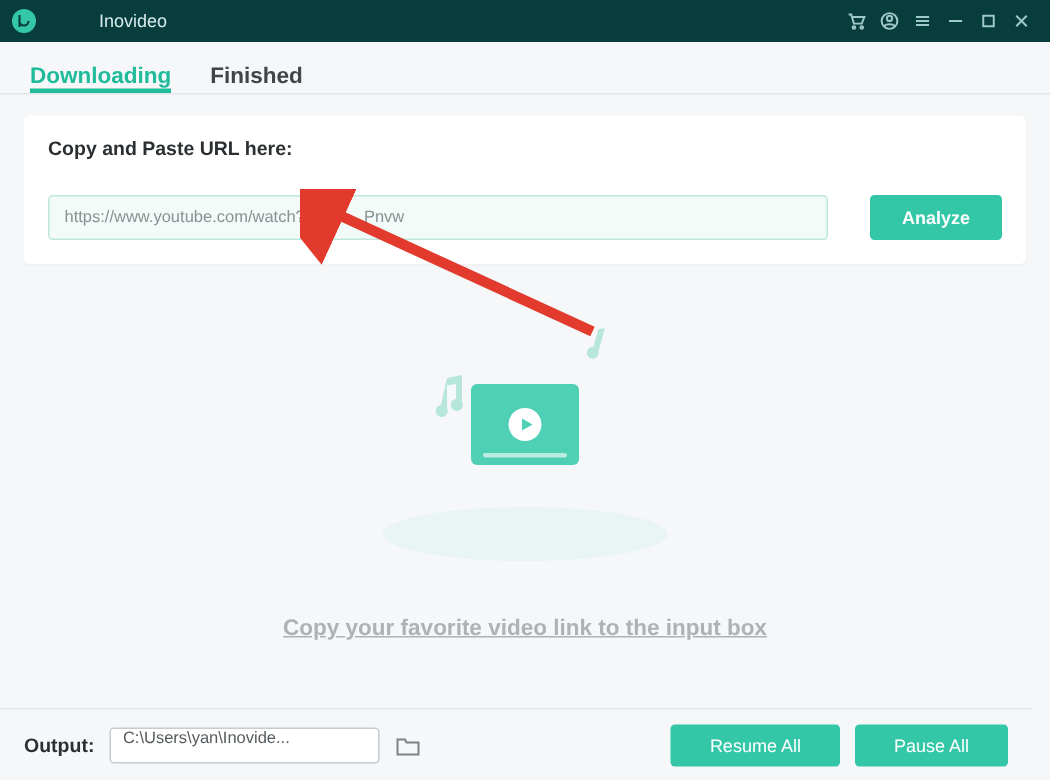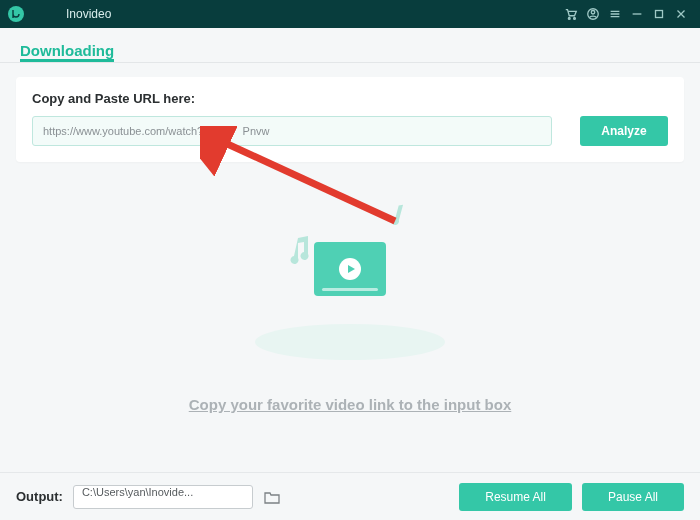--- a/index.html
+++ b/index.html
@@ -8,34 +8,34 @@
   .titlebar .logo { width: 16px; height: 16px; border-radius: 50%; background: #34c7a7; display: flex; align-items: center; justify-content: center; margin-right: 6px; }
   .titlebar .logo svg { width: 10px; height: 10px; }
   .titlebar .title { font-size: 12px; color: #d7eceb; margin-left: 36px; }
   .titlebar .spacer { flex: 1; }
   .titlebar .ticon { width: 22px; height: 22px; display: flex; align-items: center; justify-content: center; color: #9fc9c6; }
   .titlebar .ticon svg { width: 14px; height: 14px; stroke: currentColor; fill: none; stroke-width: 1.5; }
   .tabs { display: flex; gap: 26px; padding: 14px 20px 0 20px; border-bottom: 1px solid #e3e6e8; background: #f5f7f8; }
   .tab { font-size: 15px; font-weight: 700; color: #404548; cursor: pointer; }
   .tab.active { color: #1fbb9a; border-bottom: 3px solid #1fbb9a; }
   .panel { margin: 14px 16px 0 16px; background: #fff; border-radius: 4px; padding: 14px 16px 16px 16px; box-shadow: 0 1px 2px rgba(0,0,0,.03); }
-  .panel-label { font-size: 13px; font-weight: 700; color: #2b2f31; margin-bottom: 10px; }
+  .panel-label { font-size: 13px; font-weight: 700; color: #2b2f31; margin-bottom: 24px; }
   .url-row { display: flex; gap: 28px; }
   .url-input { flex: 1; height: 30px; border: 1px solid #bfe7de; background: #f3fbf9; border-radius: 3px; padding: 0 10px; font-size: 11px; color: #8a9094; }
   .analyze-btn { width: 88px; height: 30px; background: #34c7a7; color: #fff; border: none; border-radius: 3px; font-size: 12px; font-weight: 700; cursor: pointer; }
   .hero { position: relative; margin-top: 30px; height: 200px; display: flex; align-items: center; justify-content: center; }
   .ellipse { position: absolute; bottom: 32px; width: 190px; height: 36px; background: #e8f5f2; border-radius: 50%; }
   .music1 { position: absolute; left: 288px; top: 42px; color: #b7e6db; }
   .music2 { position: absolute; left: 390px; top: 10px; color: #b7e6db; transform: rotate(15deg); }
   .videoblock { position: absolute; top: 50px; width: 72px; height: 54px; background: #4fd0b4; border-radius: 4px; display: flex; align-items: center; justify-content: center; }
   .videoblock .bar { position: absolute; bottom: 5px; left: 8px; right: 8px; height: 3px; background: rgba(255,255,255,.6); border-radius: 2px; }
   .playcircle { width: 22px; height: 22px; border-radius: 50%; background: #fff; display: flex; align-items: center; justify-content: center; }
   .playcircle:after { content: ""; border-left: 7px solid #4fd0b4; border-top: 4px solid transparent; border-bottom: 4px solid transparent; margin-left: 2px; }
   .hint { text-align: center; font-size: 15px; font-weight: 700; color: #acb2b6; margin-top: 4px; text-decoration: underline; }
-  .footer { position: absolute; left: 0; right: 0; bottom: 0; height: 48px; border-top: 1px solid #e5e8ea; display: flex; align-items: center; padding: 0 16px; background: #f5f7f8; }
+  .footer { position: absolute; left: 0; right: 12px; bottom: 0; height: 48px; border-top: 1px solid #e5e8ea; display: flex; align-items: center; padding: 0 16px; background: #f5f7f8; }
   .out-label { font-size: 13px; font-weight: 700; color: #2b2f31; margin-right: 10px; }
   .out-path { width: 180px; height: 24px; border: 1px solid #c7cccf; border-radius: 3px; font-size: 11px; color: #565b5e; padding: 0 8px; display: flex; background: #fff; }
   .folder-btn { width: 22px; height: 22px; margin-left: 8px; display: flex; align-items: center; justify-content: center; color: #7b8184; cursor: pointer; }
   .footer .spacer { flex: 1; }
   .foot-btn { height: 28px; padding: 0 26px; background: #34c7a7; color: #fff; border: none; border-radius: 3px; font-size: 12px; font-weight: 500; cursor: pointer; margin-left: 10px; }
   .arrow { position: absolute; pointer-events: none; }
 </style>
 </head>
 <body>
 
@@ -78,20 +78,21 @@
   </div>
   <div class="ticon">
     <svg viewBox="0 0 16 16">
         <path d="M4 4l8 8M12 4l-8 8"></path>
       </svg>
   </div>
 </div>
 
 <div class="tabs">
   <div class="tab active">Downloading</div>
+  <div class="tab">Finished</div>
 </div>
 
 <div class="panel">
   <div class="panel-label">Copy and Paste URL here:</div>
   <div class="url-row">
     <input class="url-input" type="text" value="https://www.youtube.com/watch?v=         Pnvw" style="">
     <button class="analyze-btn">Analyze</button>
   </div>
 </div>
 

